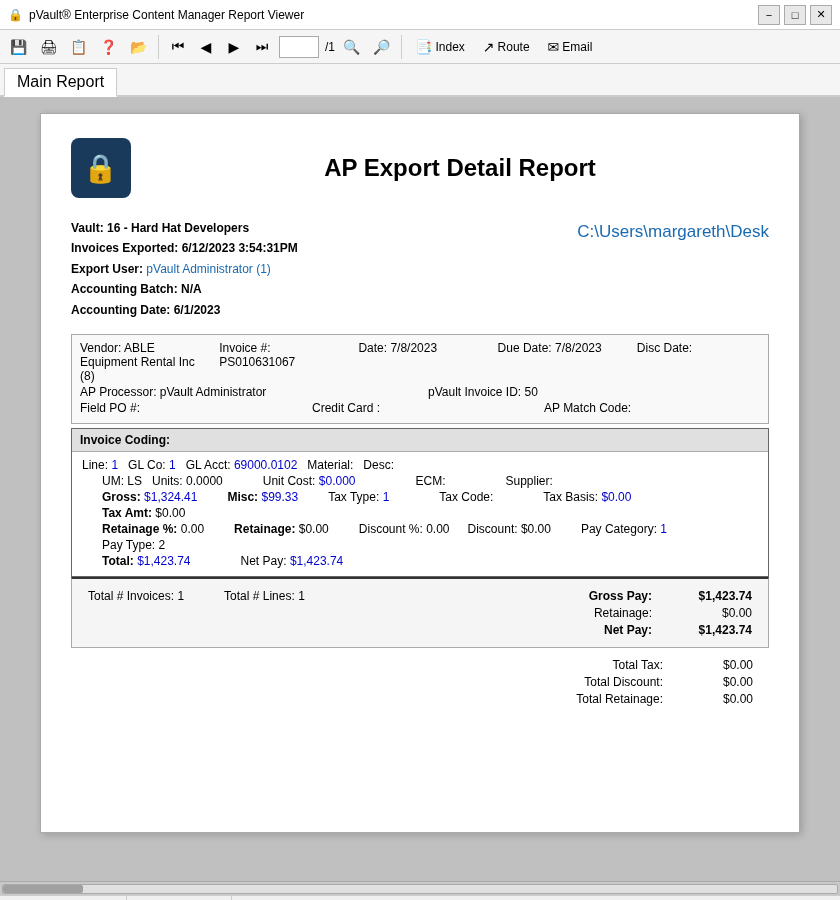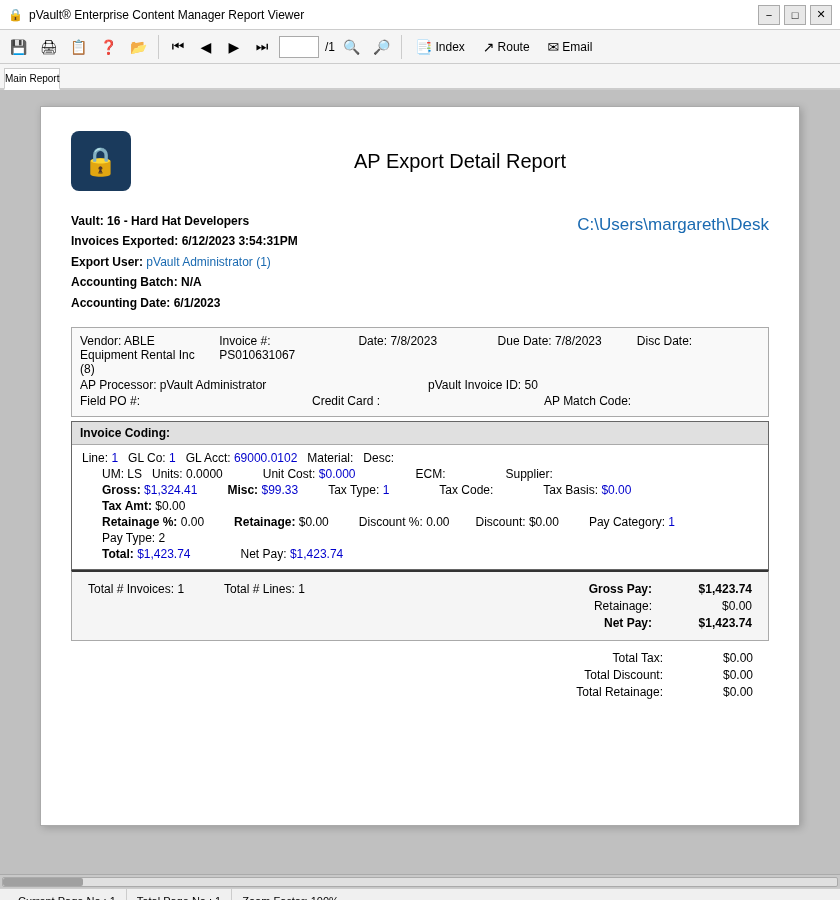--- a/index.html
+++ b/index.html
@@ -73,26 +73,26 @@
 
     
     .tabs-bar {
       background: #f5f5f5;
       border-bottom: 2px solid #ccc;
       display: flex;
       padding: 0 4px;
       padding-top: 4px;
     }
     .tab {
-      padding: 4px 0;
+      padding: 4px 12px;
       border: 1px solid #ccc;
       border-bottom: none;
       background: #e8e8e8;
       cursor: pointer;
-      font-size: 10px;
+      font-size: 16px;
       margin-right: 6px;
     }
     .tab.active {
       background: #fff;
       border-bottom: 2px solid #fff;
       margin-bottom: -2px;
       z-index: 1;
     }
 
     
@@ -127,22 +127,22 @@
       border-radius: 8px;
       display: flex; align-items: center; justify-content: center;
       font-size: 28px;
       color: white;
       flex-shrink: 0;
       margin-right: 20px;
     }
     .report-title {
       flex: 1;
       text-align: center;
-      font-size: 20px;
-      font-weight: normal;
+      font-size: 24px;
+      font-weight: bold;
       color: #000;
     }
 
     
     .report-meta {
       margin-bottom: 14px;
       line-height: 1.7;
     }
     .report-meta-row {
       display: flex;
@@ -358,21 +358,21 @@
         </div>
 
         <div class="coding-row coding-row-indent">
           <span><strong><span>Tax Amt:</span></strong> <span>$0.00</span></span>
         </div>
 
         <div class="coding-row coding-row-indent">
           <span><strong><span>Retainage %:</span></strong> <span>0.00</span></span>
           <span style="margin-left:20px"><strong><span>Retainage:</span></strong> <span>$0.00</span></span>
           <span style="margin-left:20px"><span>Discount %:</span> <span>0.00</span></span>
-          <span style="margin-left:16px"><span>Discount:</span> <span>$0.00</span></span>
+          <span style="margin-left:8px"><span>Discount:</span> <span>$0.00</span></span>
           <span style="margin-left:20px"><span>Pay Category:</span> <span class="blue">1</span></span>
         </div>
 
         <div class="coding-row coding-row-indent">
           <span><span>Pay Type:</span> <span>2</span></span>
         </div>
 
         <div class="coding-row coding-row-indent">
           <span><strong><span>Total:</span></strong> <span class="blue">$1,423.74</span></span>
           <span style="margin-left:40px"><span>Net Pay:</span> <span class="blue">$1,423.74</span></span>

